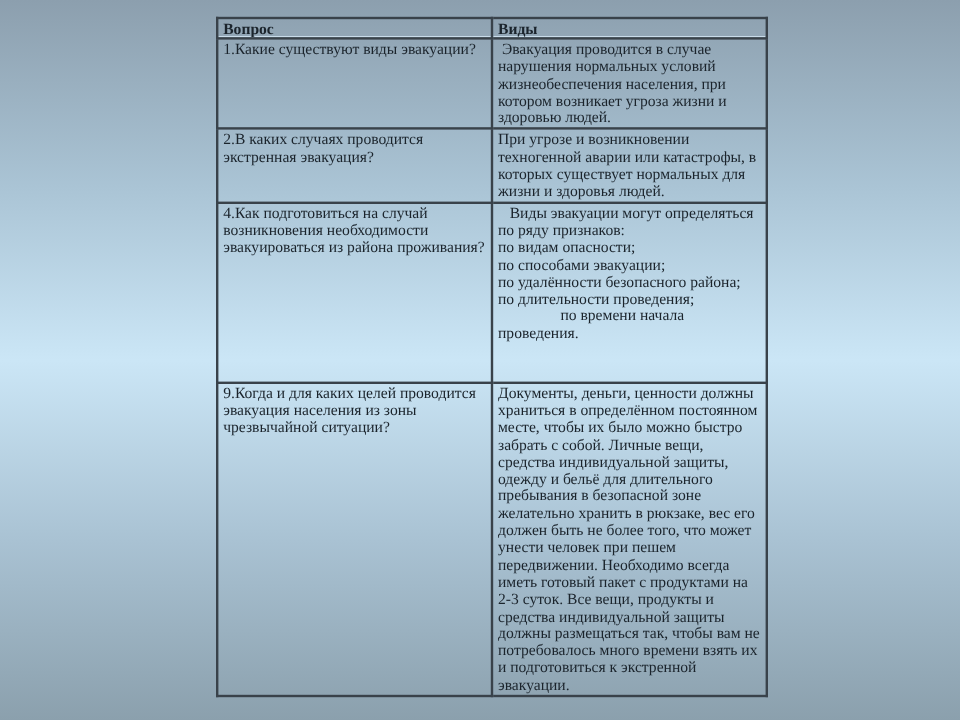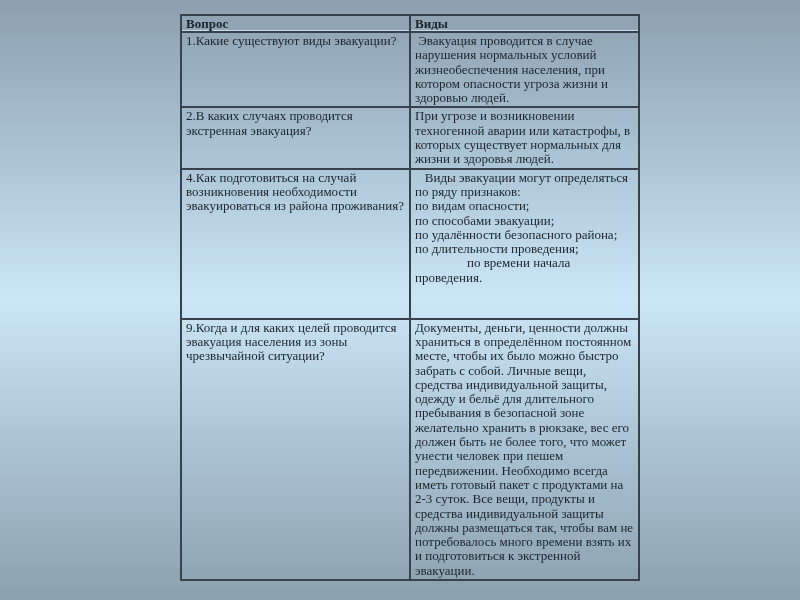--- a/index.html
+++ b/index.html
@@ -59,21 +59,21 @@
     </colgroup>
     <thead>
       <tr>
         <th>Вопрос</th>
         <th>Виды</th>
       </tr>
     </thead>
     <tbody>
       <tr class="r0">
         <td class="q">1.Какие существуют виды эвакуации?</td>
-        <td class="a"> Эвакуация проводится в случае нарушения нормальных условий жизнеобеспечения населения, при котором опасности угроза жизни и здоровью людей.</td>
+        <td class="a"> Эвакуация проводится в случае нарушения нормальных условий жизнеобеспечения населения, при котором возникает угроза жизни и здоровью людей.</td>
       </tr>
       <tr class="r1">
         <td class="q">2.В каких случаях проводится экстренная эвакуация?</td>
         <td class="a">При угрозе и возникновении техногенной аварии или катастрофы, в которых существует нормальных для жизни и здоровья людей.</td>
       </tr>
       <tr class="r2">
         <td class="q">4.Как подготовиться на случай возникновения необходимости эвакуироваться из района проживания?</td>
         <td class="a justify">   Виды эвакуации могут определяться по ряду признаков:
 по видам опасности;
 по способами эвакуации;

